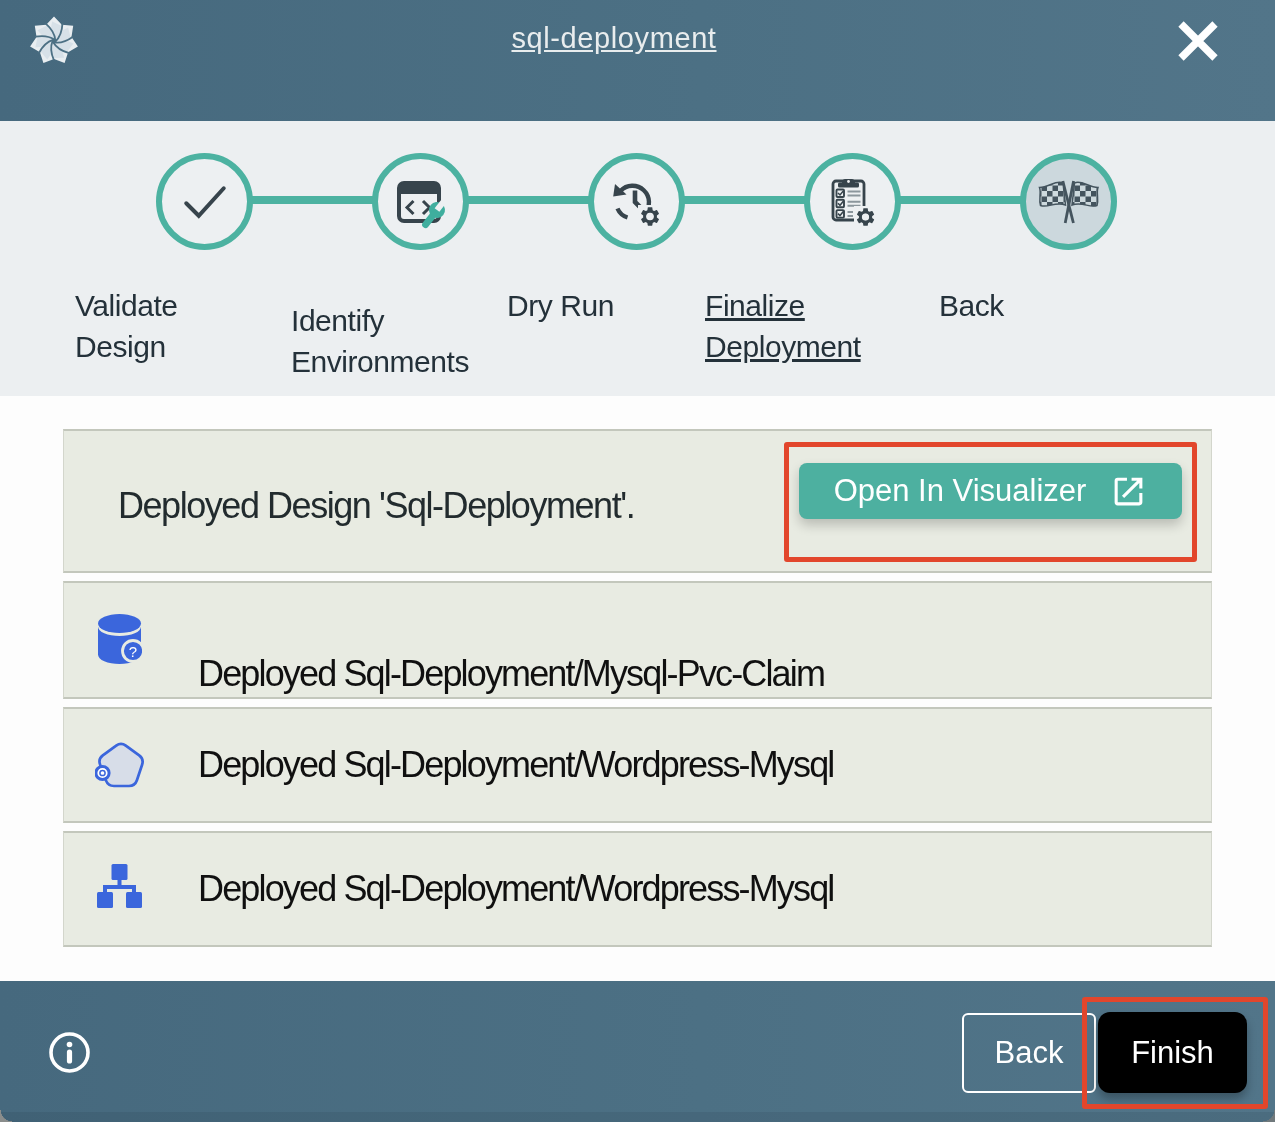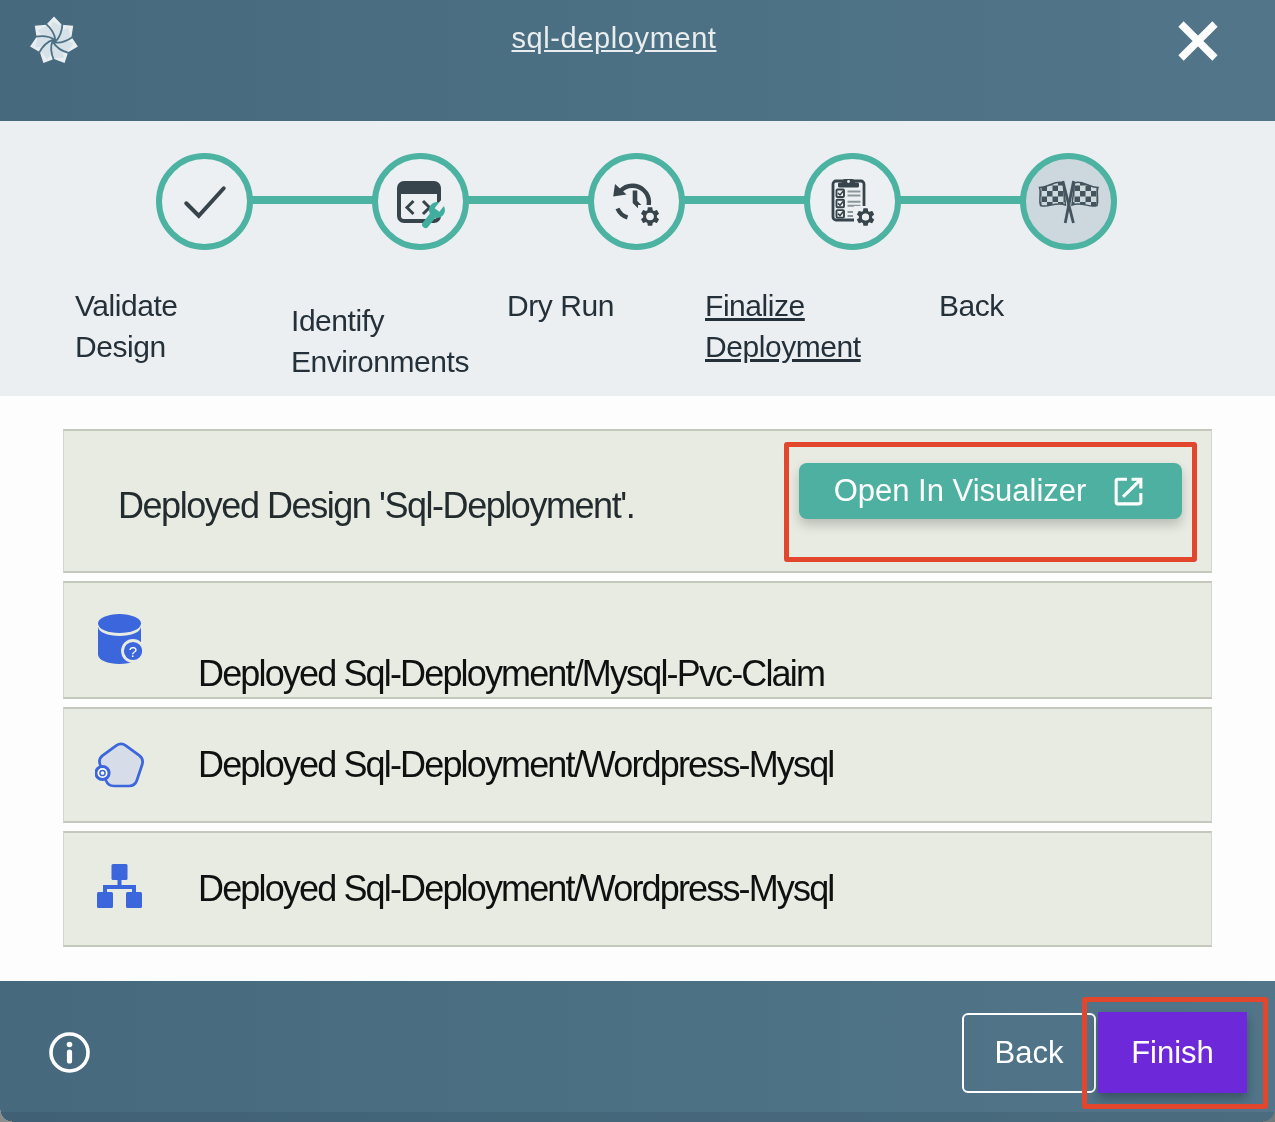--- a/index.html
+++ b/index.html
@@ -43,21 +43,21 @@
     background:linear-gradient(90deg,#46697e 0%,#4c7084 55%,#527589 100%);
   }
   .btn-back {
     left:931px; top:1013px; width:134px; height:80px;
     border:2px solid #ffffff; border-radius:6px;
     color:#fff; font-size:31px;
     display:flex; align-items:center; justify-content:center;margin-left:31px;
   }
   .btn-finish {
     left:1098px; top:1012px; width:149px; height:81px;
-    background:#6d28d9; border-radius:0;
+    background:#000000; border-radius:12px;
     color:#fff; font-size:31px;
     display:flex; align-items:center; justify-content:center;
     box-shadow:0 6px 10px rgba(0,0,0,0.28);
   }
   .redrect { border:5px solid #e2462c; border-radius:3px; }
   .btn-visualizer {
     left:799px; top:463px; width:383px; height:56px;
     background:#4db0a0; border-radius:8px;
     color:#fff; font-size:31px;
     display:flex; align-items:center; justify-content:center; gap:24px;

